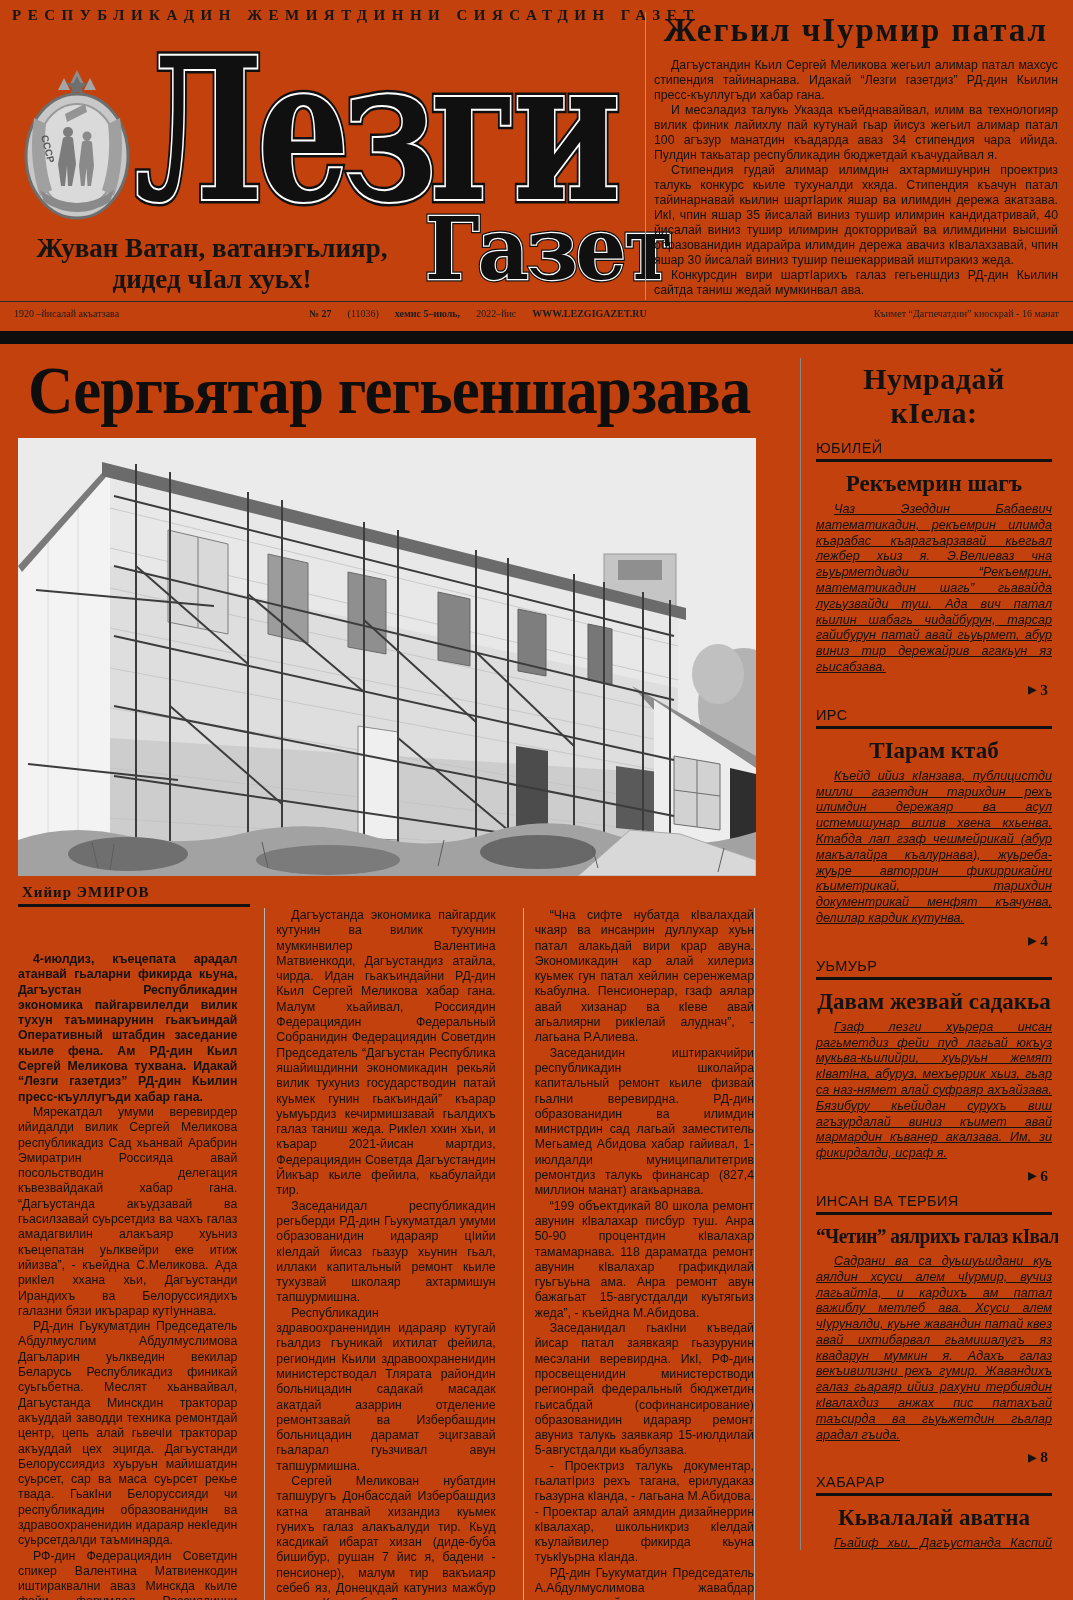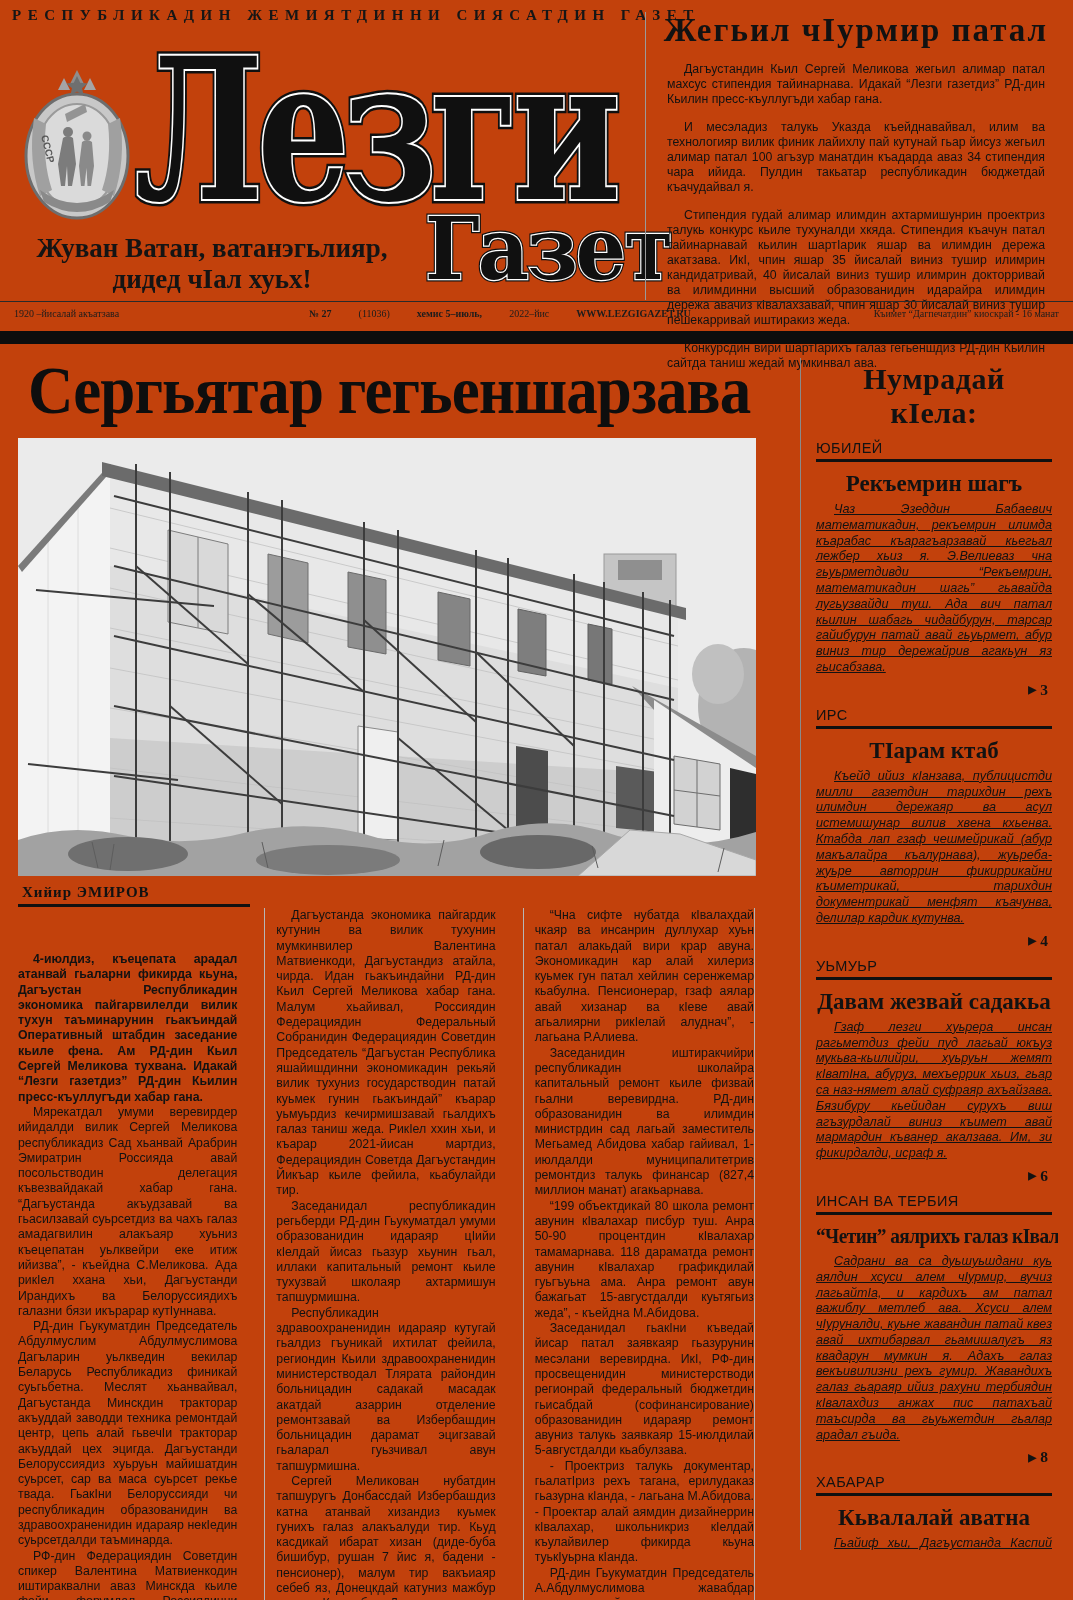--- a/index.html
+++ b/index.html
@@ -25,28 +25,28 @@
   .word-gazet .si{-webkit-text-stroke:2.5px #ffffff;}
   .slogan{position:absolute;left:14px;top:233px;width:396px;text-align:center;
           font-family:"Liberation Serif",serif;font-weight:bold;font-size:27px;line-height:1.15;color:#141414;}
 
   .top-divider{position:absolute;left:645px;top:12px;width:1px;height:288px;background:#9a9a9a;}
 
   
   .toparticle{position:absolute;left:654px;top:12px;width:404px;}
   .toparticle h2{margin:0 0 9px 0;font-family:"Liberation Serif",serif;font-weight:bold;
                  font-size:33px;text-align:center;letter-spacing:2px;}
-  .toparticle p{margin:13px;font-size:12.3px;line-height:15px;text-align:justify;text-indent:17px;}
+  .toparticle p{margin:0;font-size:12.3px;line-height:15px;text-align:justify;text-indent:17px;}
 
   
   .infobar{position:absolute;left:0;top:301px;width:1073px;box-sizing:border-box;
            border-top:1.5px solid #2a2a2a;padding:6px 14px 0 14px;display:flex;align-items:baseline;
            font-family:"Liberation Serif",serif;font-size:10px;color:#1c1c1c;}
   .infobar .seg-left{width:295px;}
-  .infobar .seg-mid{flex:1;display:flex;gap:27px;align-items:baseline;}
+  .infobar .seg-mid{flex:1;display:flex;gap:16px;align-items:baseline;}
   .infobar b{font-weight:bold;}
   .infobar .seg-right{text-align:right;}
   .blackbar{position:absolute;left:0;top:331px;width:1073px;height:13px;background:#0d0d0d;}
 
   
   .headline{position:absolute;left:28px;top:352px;width:750px;font-family:"Liberation Serif",serif;
             font-weight:bold;font-size:67px;letter-spacing:-1px;white-space:nowrap;
             transform:scaleX(.94);transform-origin:left top;color:#0e0e0e;}
   .photo{position:absolute;left:18px;top:438px;width:738px;height:438px;}
   .byline{position:absolute;left:22px;top:884px;font-family:"Liberation Serif",serif;

